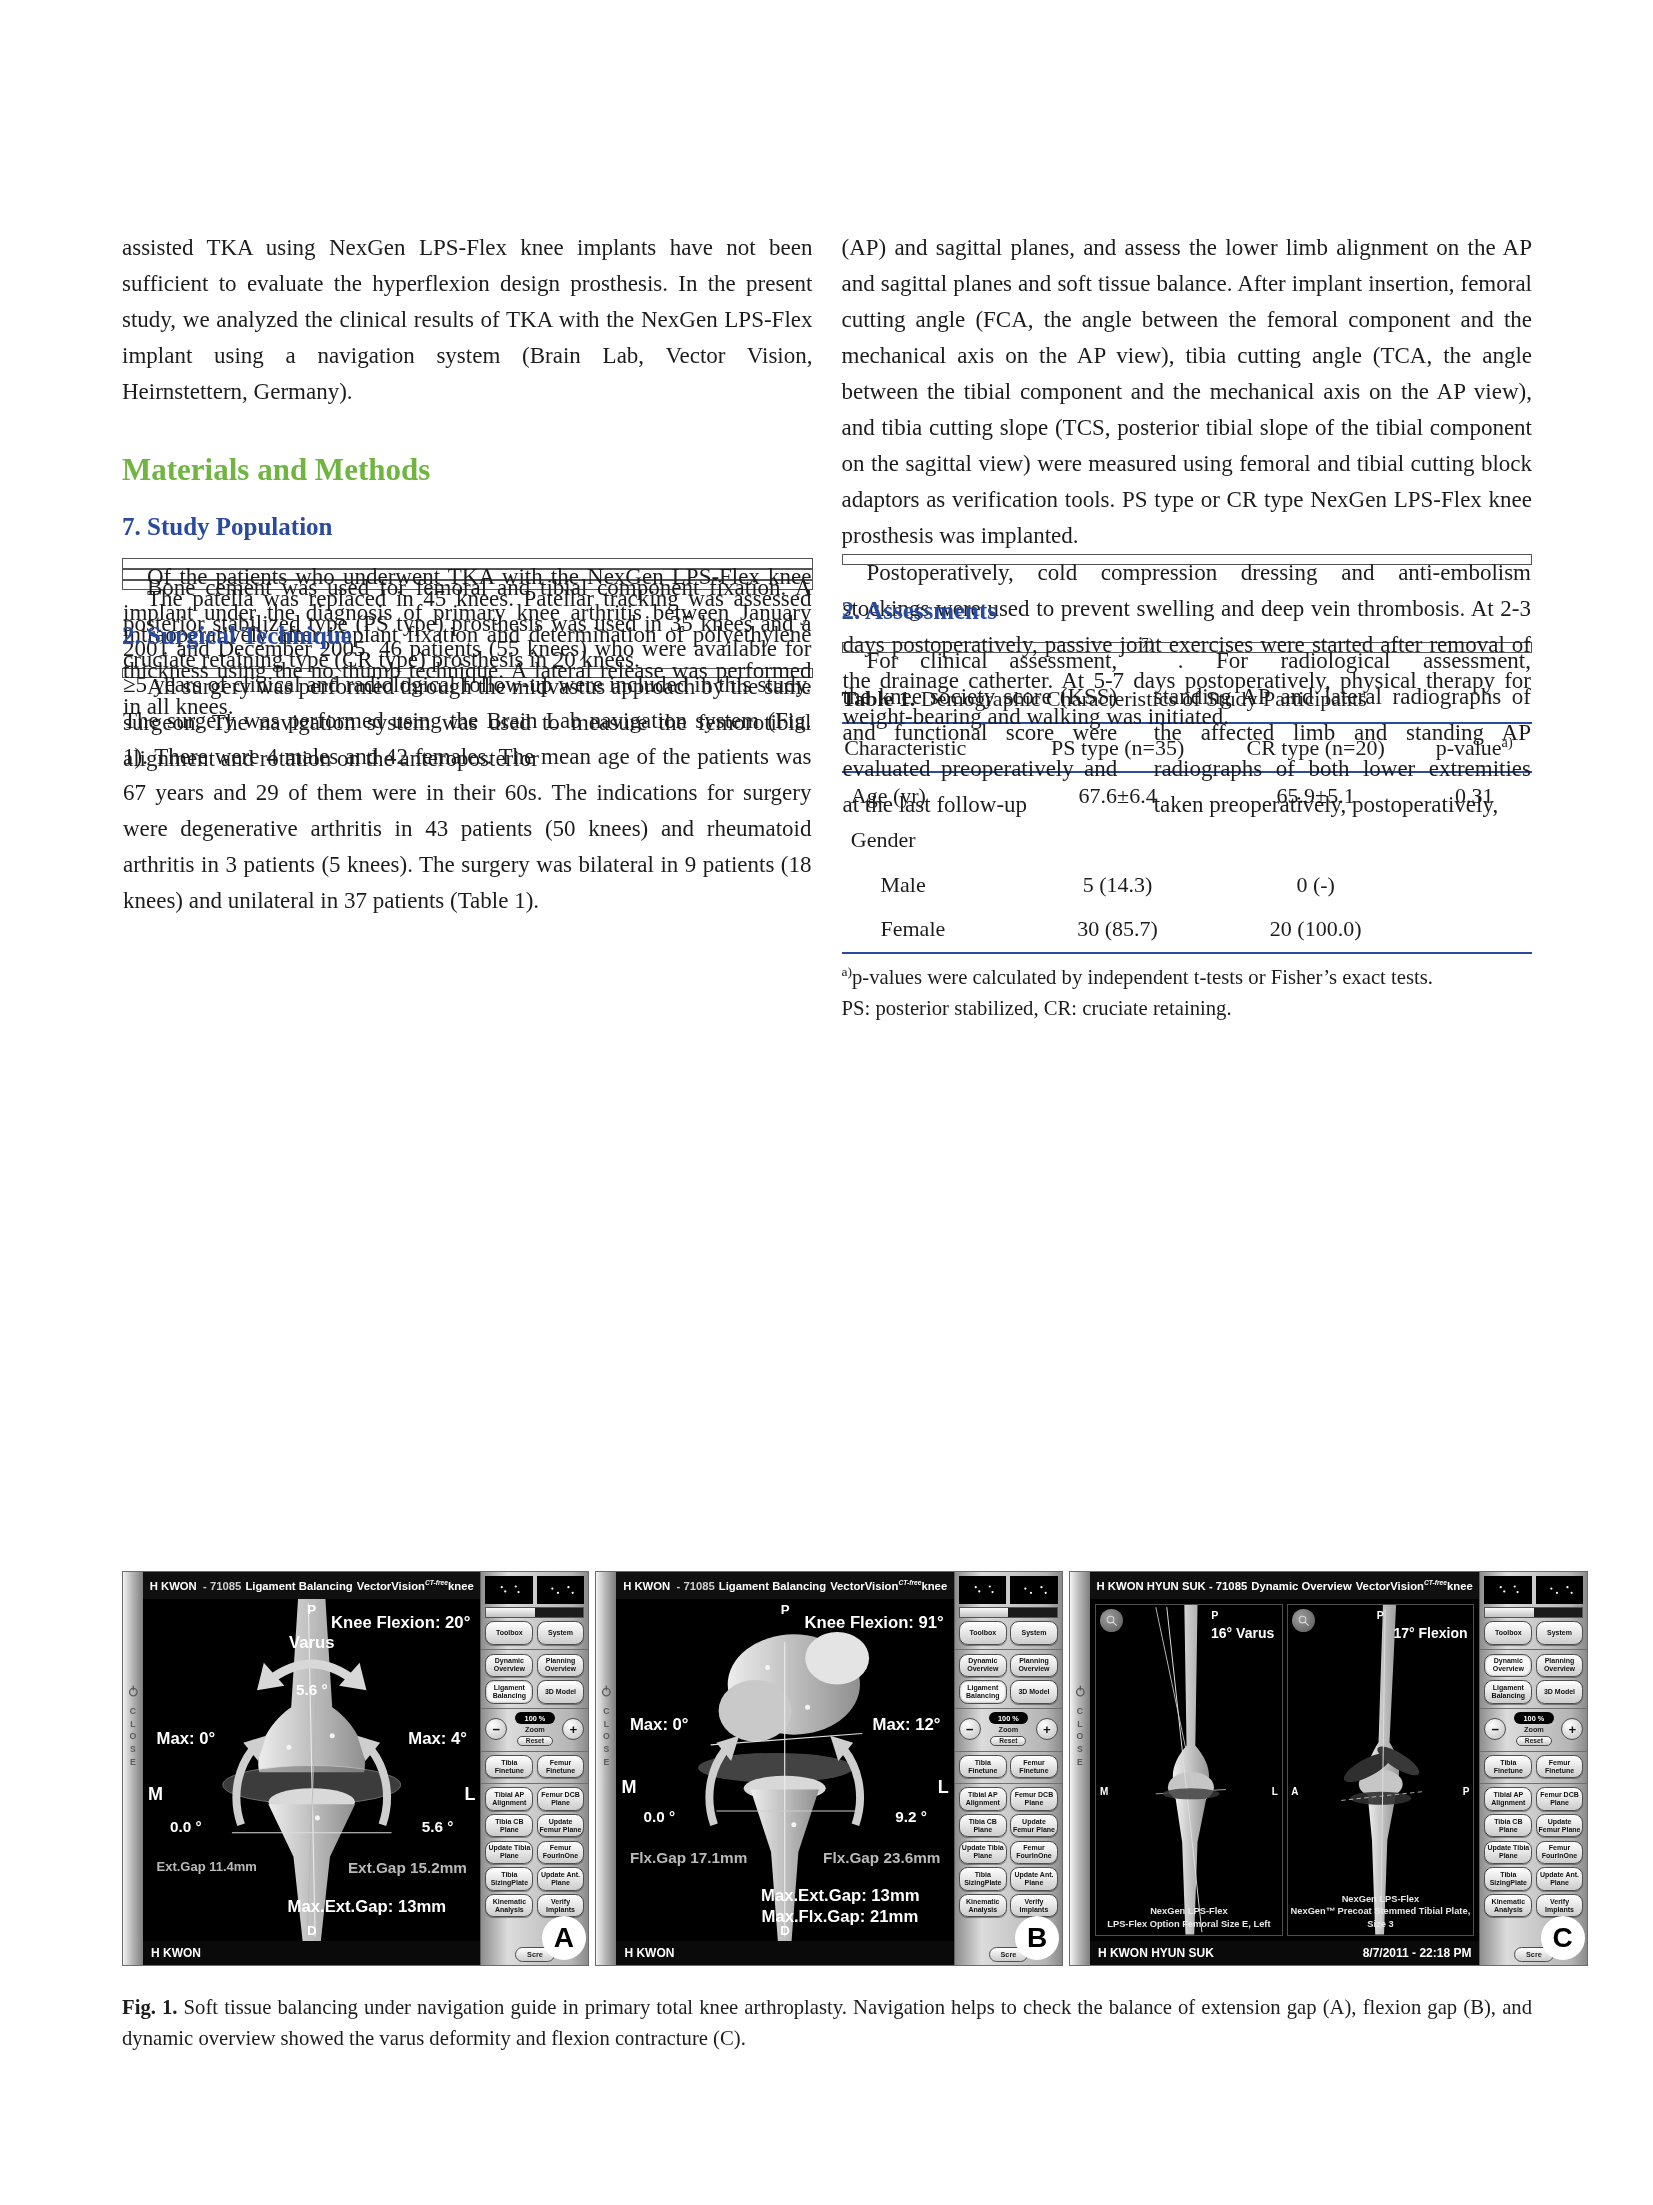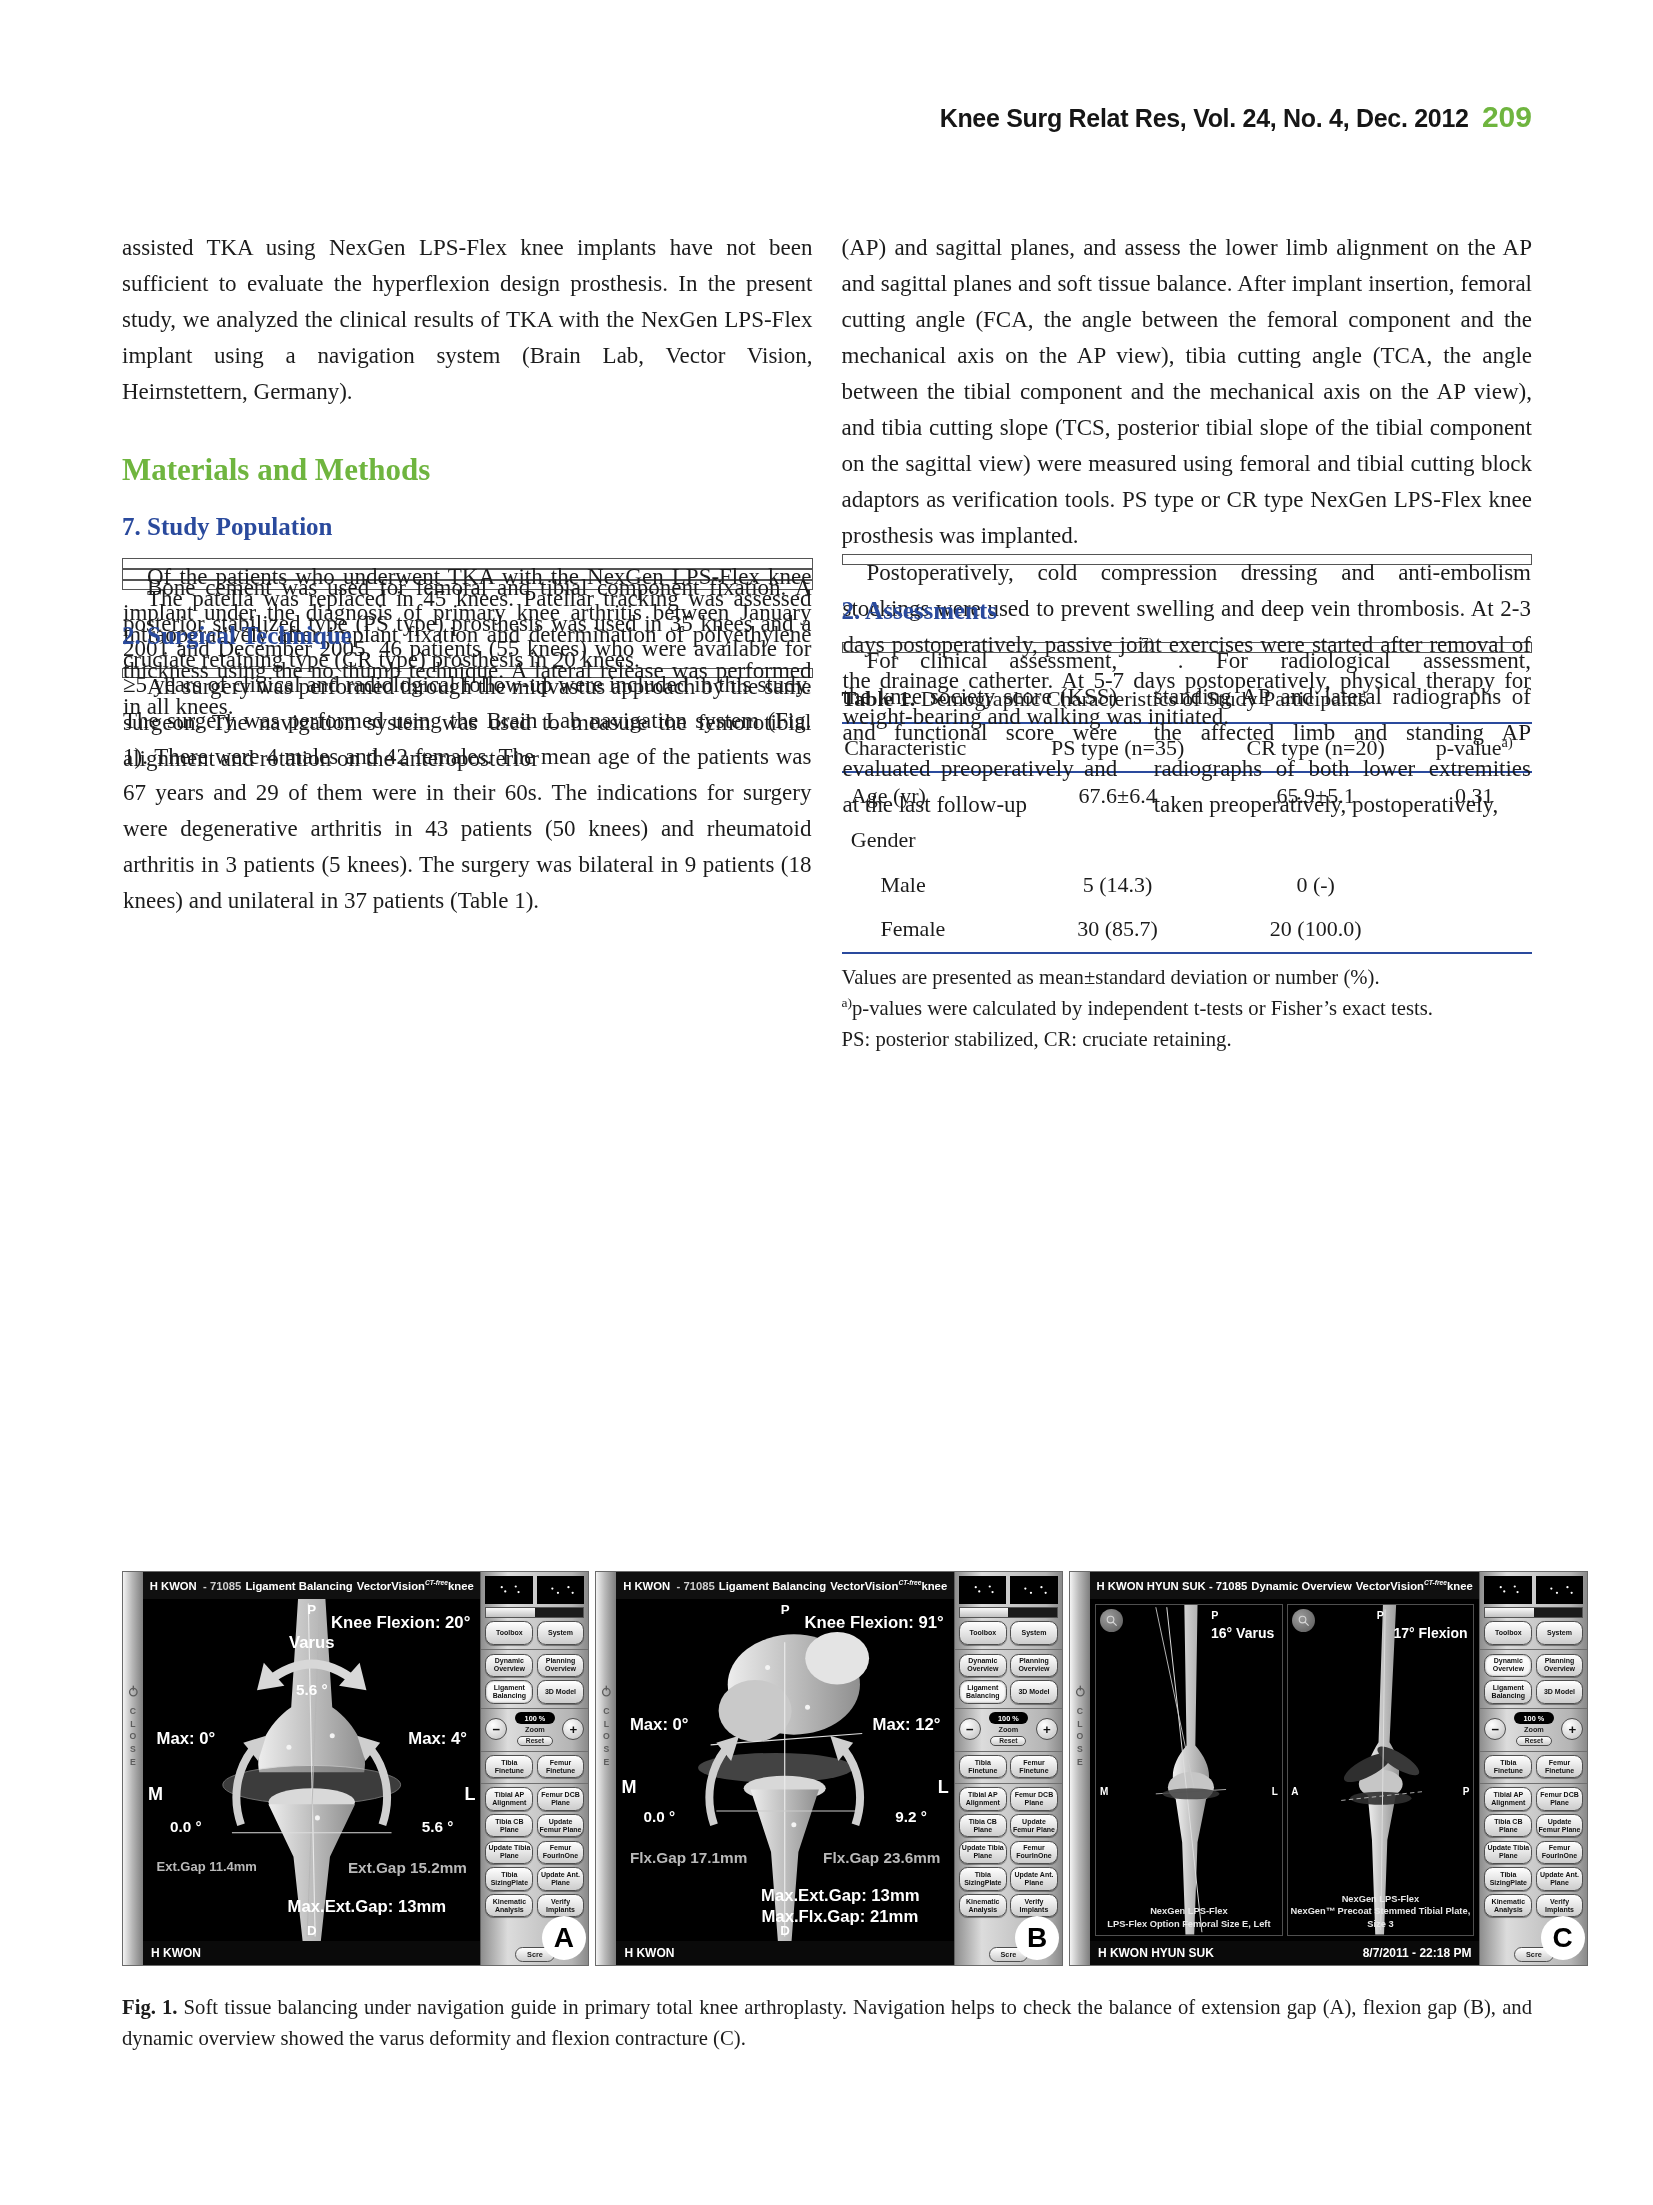--- a/index.html
+++ b/index.html
@@ -78,24 +78,20 @@
 
   
   .figcap{position:absolute;top:1992px;left:122px;width:1410px;font-size:20.7px;line-height:31px;text-align:justify;}
   .figcap b{font-weight:bold;}
 </style>
 </head>
 <body>
 
 <div class="page">
 
-  <div class="runhead">
-    <span class="jtitle">Knee Surg Relat Res, Vol. 24, No. 4, Dec. 2012</span>
-    <span class="pnum">209</span>
-  </div>
 
   <div class="cols">
     <div class="col">
       <p>assisted TKA using NexGen LPS-Flex knee implants have not been sufficient to evaluate the hyperflexion design prosthesis. In the present study, we analyzed the clinical results of TKA with the NexGen LPS-Flex implant using a navigation system (Brain Lab, Vector Vision, Heirnstettern, Germany).</p>
       <h1 class="sec">Materials and Methods</h1>
       <h2 class="sub first">7. Study Population</h2>
       <p class="ind">Of the patients who underwent TKA with the NexGen LPS-Flex knee implant under the diagnosis of primary knee arthritis between January 2001 and December 2005, 46 patients (55 knees) who were available for ≥5 years of clinical and radiological follow-up were included in this study. The surgery was performed using the Brain Lab navigation system (Fig. 1). There were 4 males and 42 females. The mean age of the patients was 67 years and 29 of them were in their 60s. The indications for surgery were degenerative arthritis in 43 patients (50 knees) and rheumatoid arthritis in 3 patients (5 knees). The surgery was bilateral in 9 patients (18 knees) and unilateral in 37 patients (Table 1).</p>
       <p class="ind">Bone cement was used for femoral and tibial component fixation. A posterior stabilized type (PS type) prosthesis was used in 35 knees and a cruciate retaining type (CR type) prosthesis in 20 knees.</p>
       <p class="ind">The patella was replaced in 45 knees. Patellar tracking was assessed intraoperatively after implant fixation and determination of polyethylene thickness using the no thumb technique. A lateral release was performed in all knees.</p>
       <h2 class="sub">2. Surgical Technique</h2>
@@ -144,21 +140,20 @@
             </tr>
             <tr>
               <td class="lab deep">Female</td>
               <td class="c">30 (85.7)</td>
               <td class="c">20 (100.0)</td>
               <td class="c"></td>
             </tr>
           </tbody>
         </table>
         <div class="fnotes">
-          <div>Values are presented as mean±standard deviation or number (%).</div>
           <div><sup>a)</sup><span>p-values were calculated by independent t-tests or Fisher’s exact tests.</span></div>
           <div>PS: posterior stabilized, CR: cruciate retaining.</div>
         </div>
       </div>
     </div>
   </div>
 
   <div class="figure">
 
     <div class="panel">

